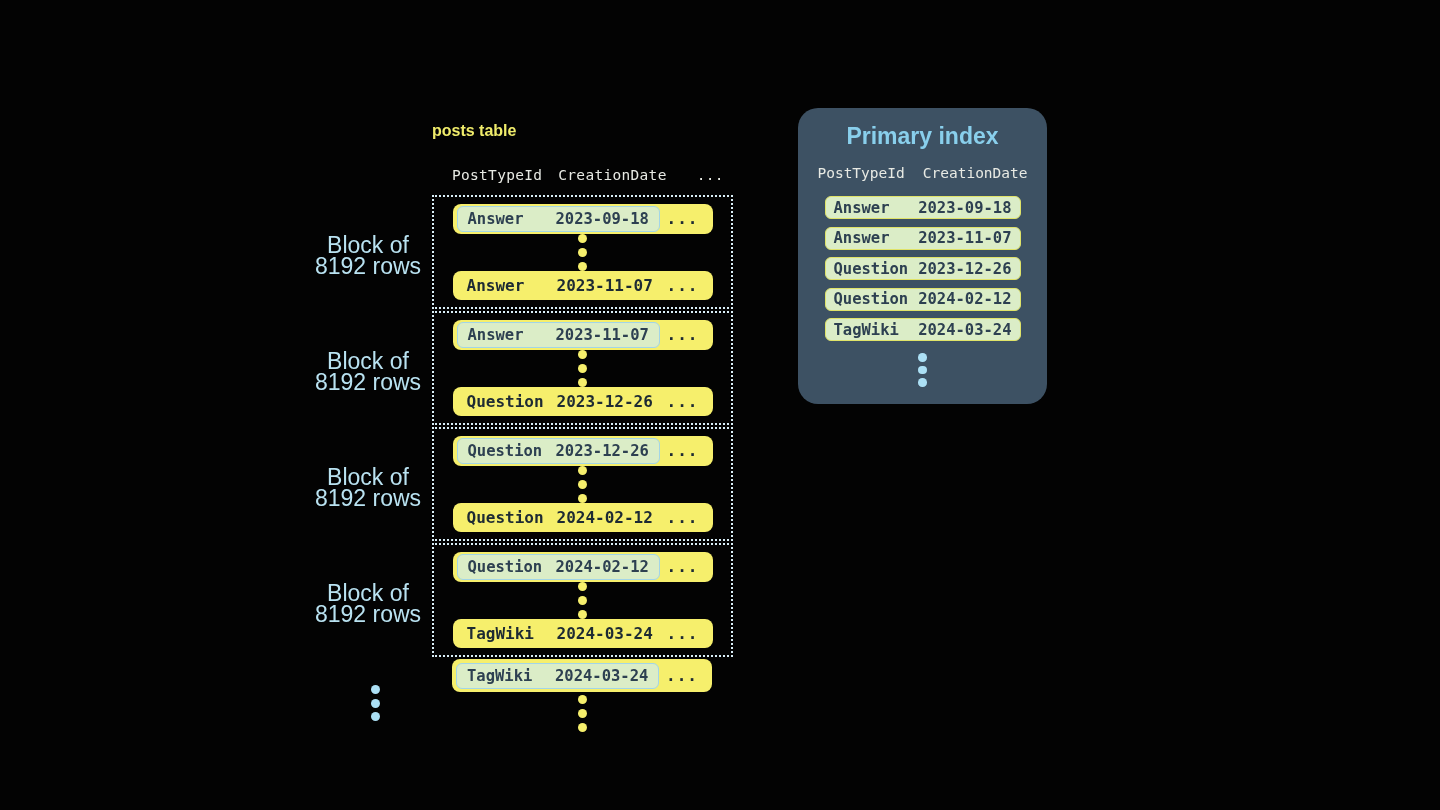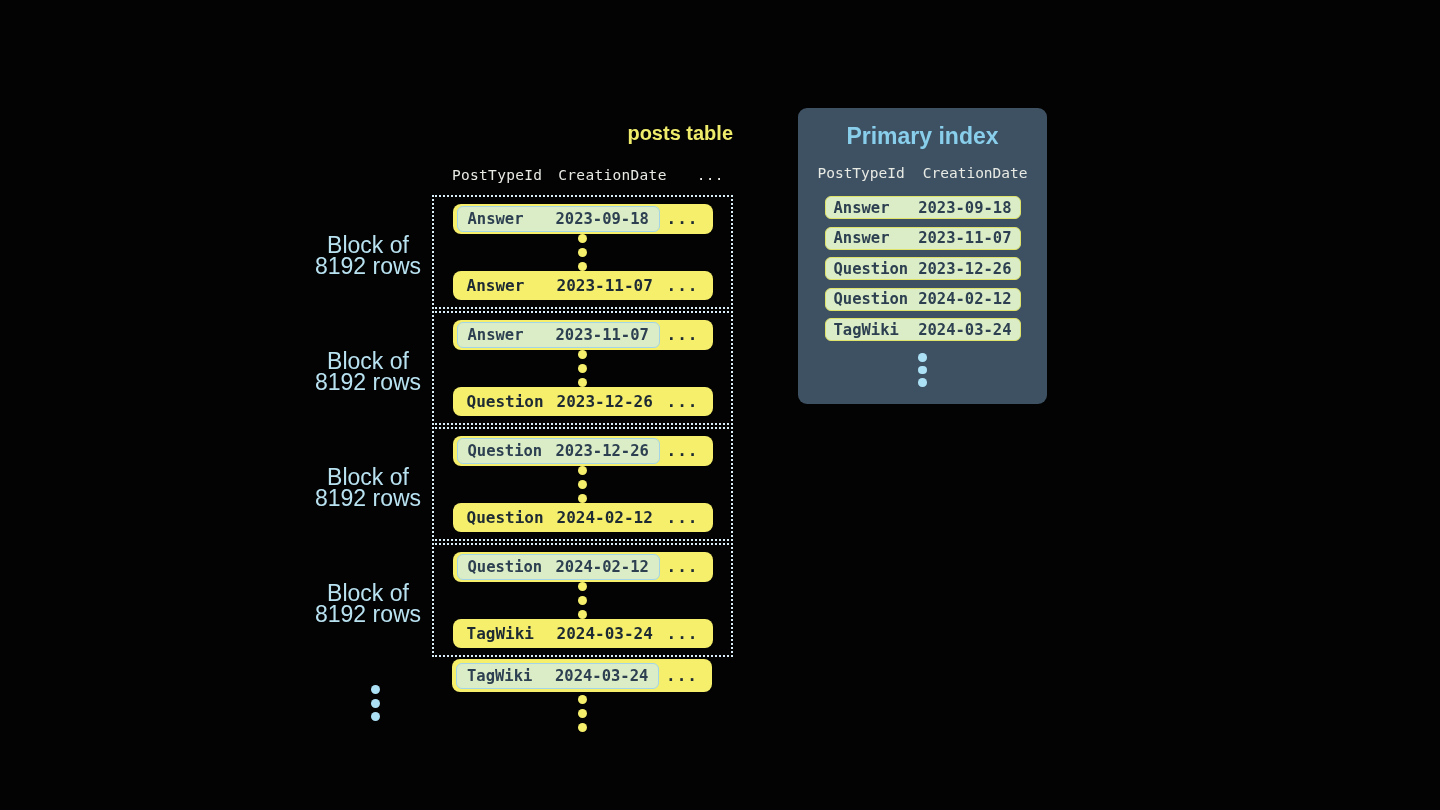--- a/index.html
+++ b/index.html
@@ -7,21 +7,21 @@
   body {
     background: #030303;
     font-family: "Liberation Sans", sans-serif;
     position: relative;
     overflow: hidden;
   }
 
   
   .posts-title {
     position: absolute; left: 432px; top: 122px; width: 301px;
-    text-align: right; color: #f0ec6b; font-size: 20px; font-weight: 600;
+    text-align: left; color: #f0ec6b; font-size: 16px; font-weight: 600;
   }
   .pt-headers {
     position: absolute; left: 452px; top: 167px;
     display: flex; align-items: baseline;
     color: #e8eae4; font-size: 14.5px; letter-spacing: 0.3px;
     font-family: "DejaVu Sans Mono", monospace;
   }
   .pt-headers .h2 { margin-left: 16px; }
   .pt-headers .h3 { margin-left: 30px; }
 
@@ -59,21 +59,21 @@
   .trailing-row { position: absolute; left: 452px; top: 659px; }
   .trailing-dots { position: absolute; left: 432px; top: 695px; width: 301px;
     display: flex; justify-content: center; }
   .left-ellipsis { position: absolute; left: 339px; top: 685px; width: 72px;
     display: flex; justify-content: center; }
   .left-ellipsis .vdots { gap: 4.5px; }
 
   
   .panel {
     position: absolute; left: 798px; top: 108px; width: 249px; height: 296px;
-    background: #3d5163; border-radius: 9px;
+    background: #3d5163; border-radius: 20px;
   }
   .panel-title {
     margin-top: 15px; text-align: center;
     color: #89cfec; font-size: 23px; font-weight: 600;
   }
   .pi-headers {
     margin-top: 15px; display: flex; justify-content: center; gap: 18px;
     color: #e8eae4; font-size: 14.5px;
     font-family: "DejaVu Sans Mono", monospace;
   }

